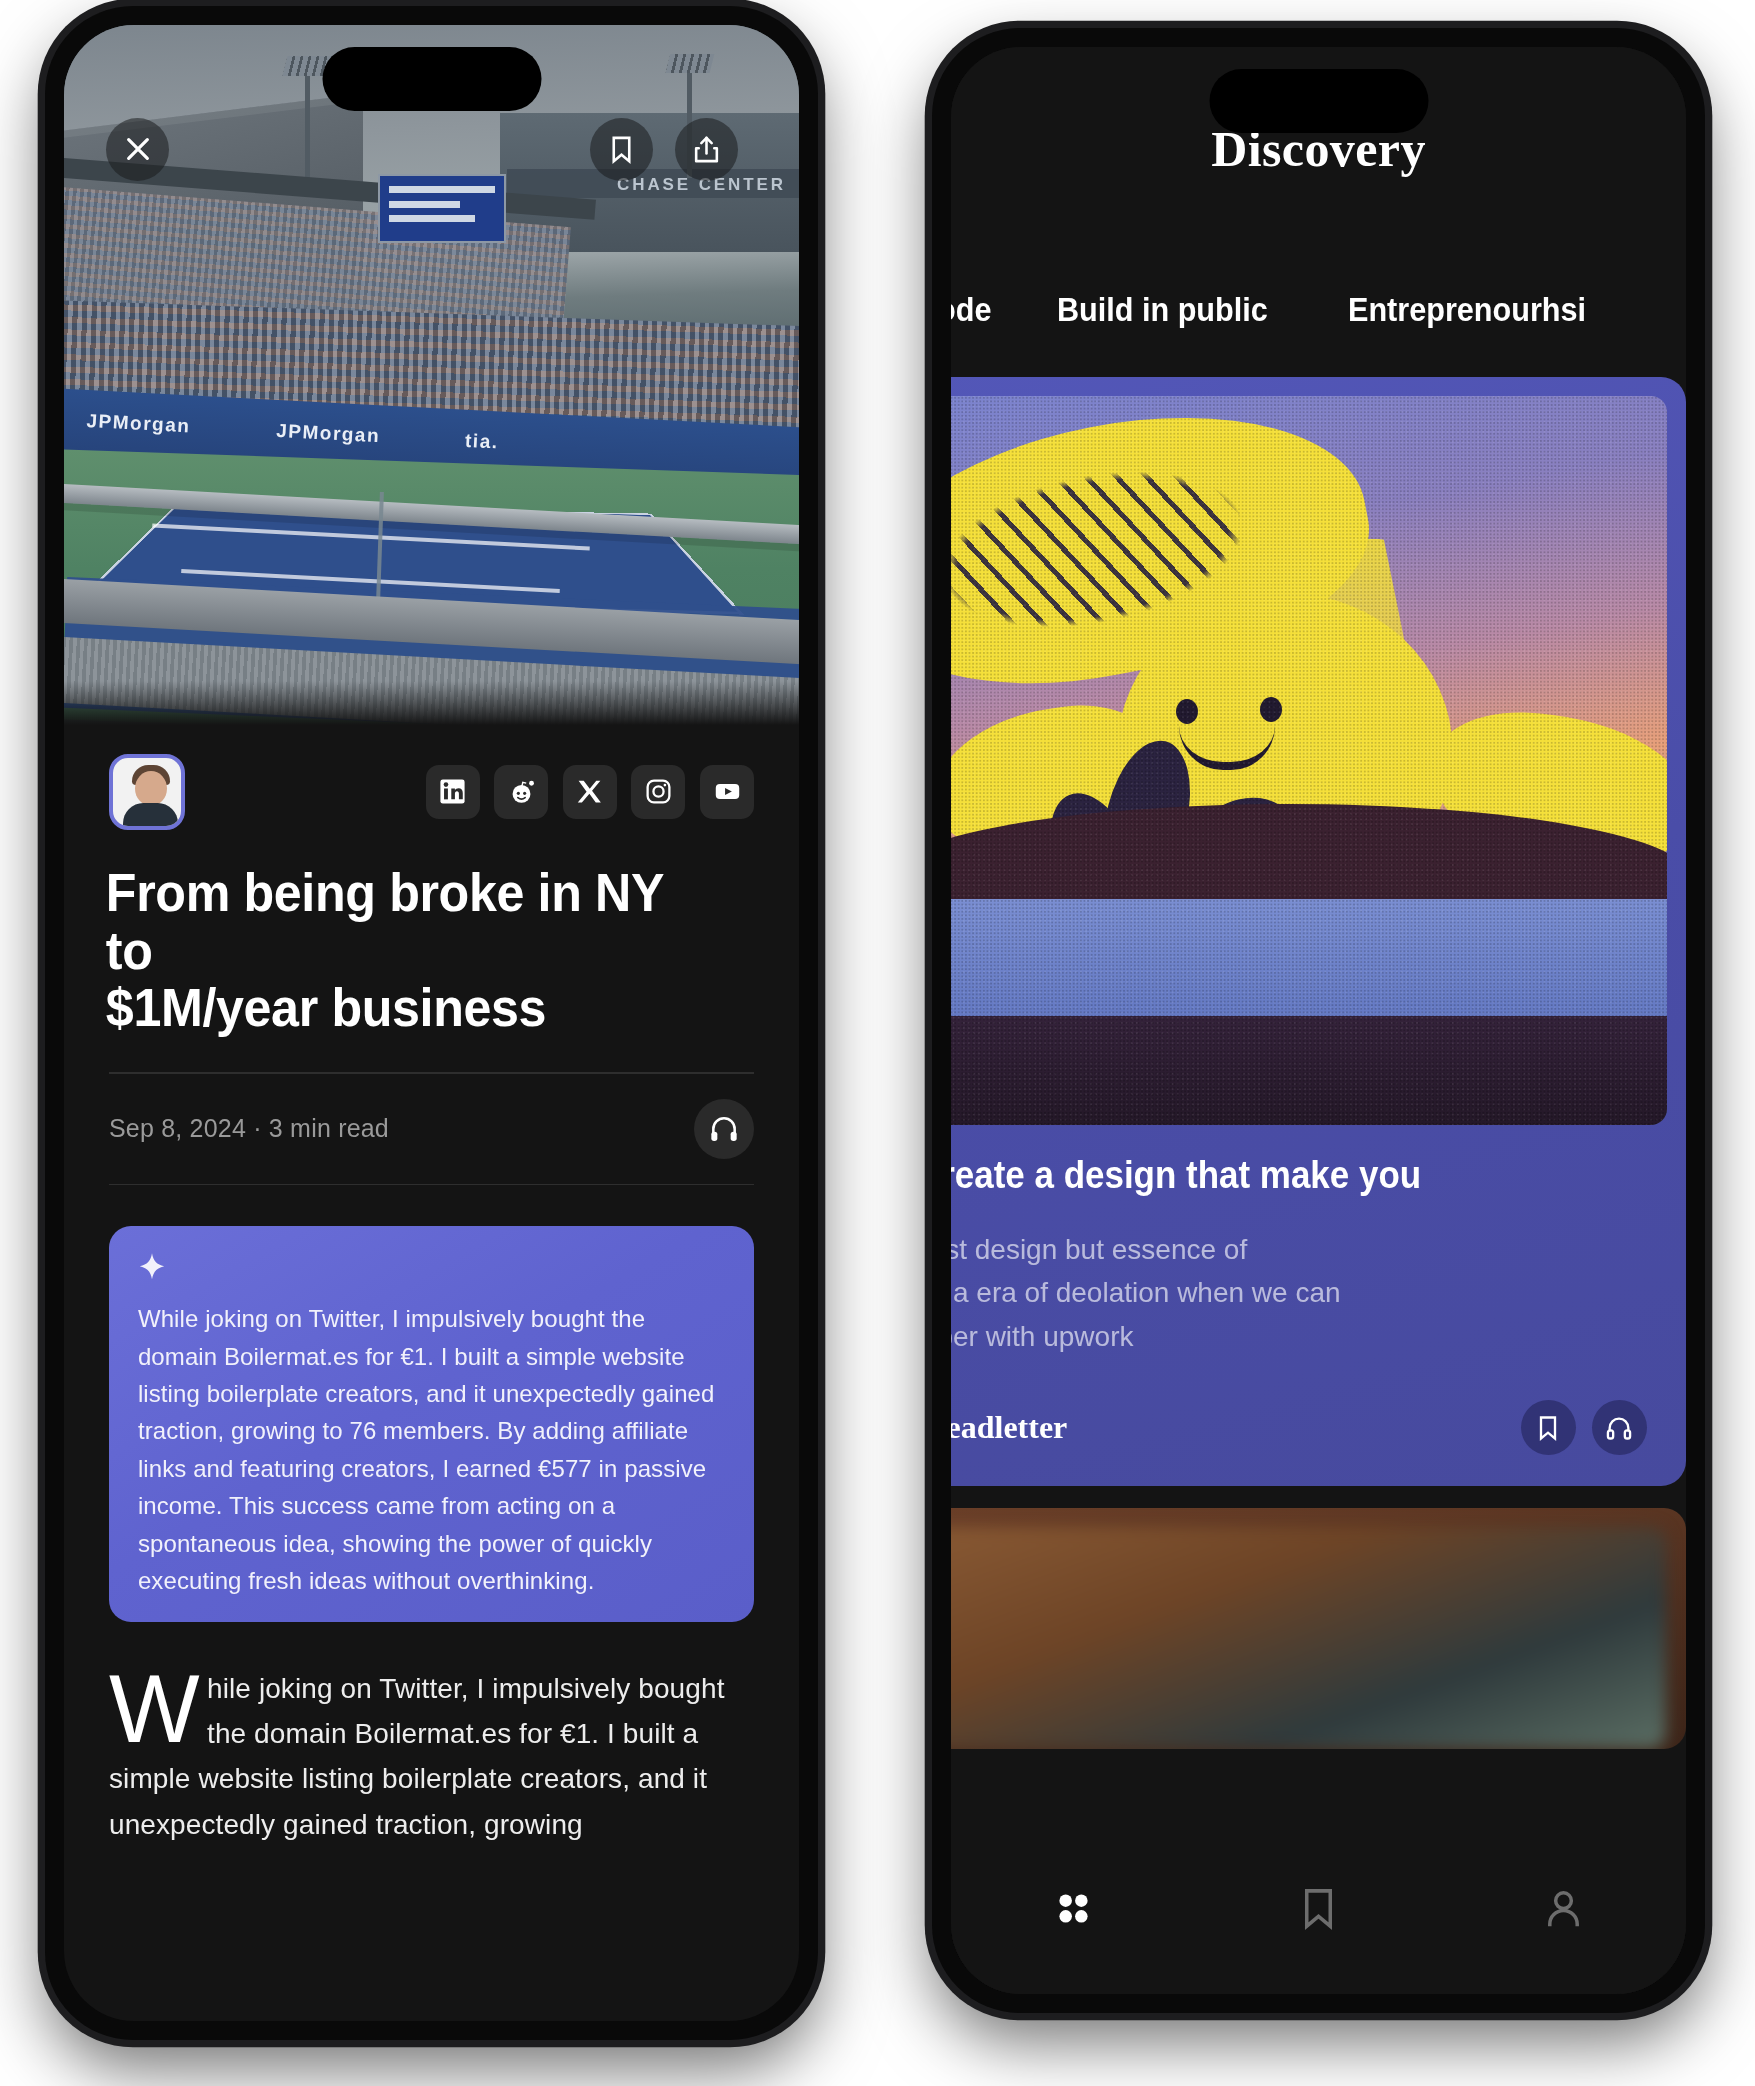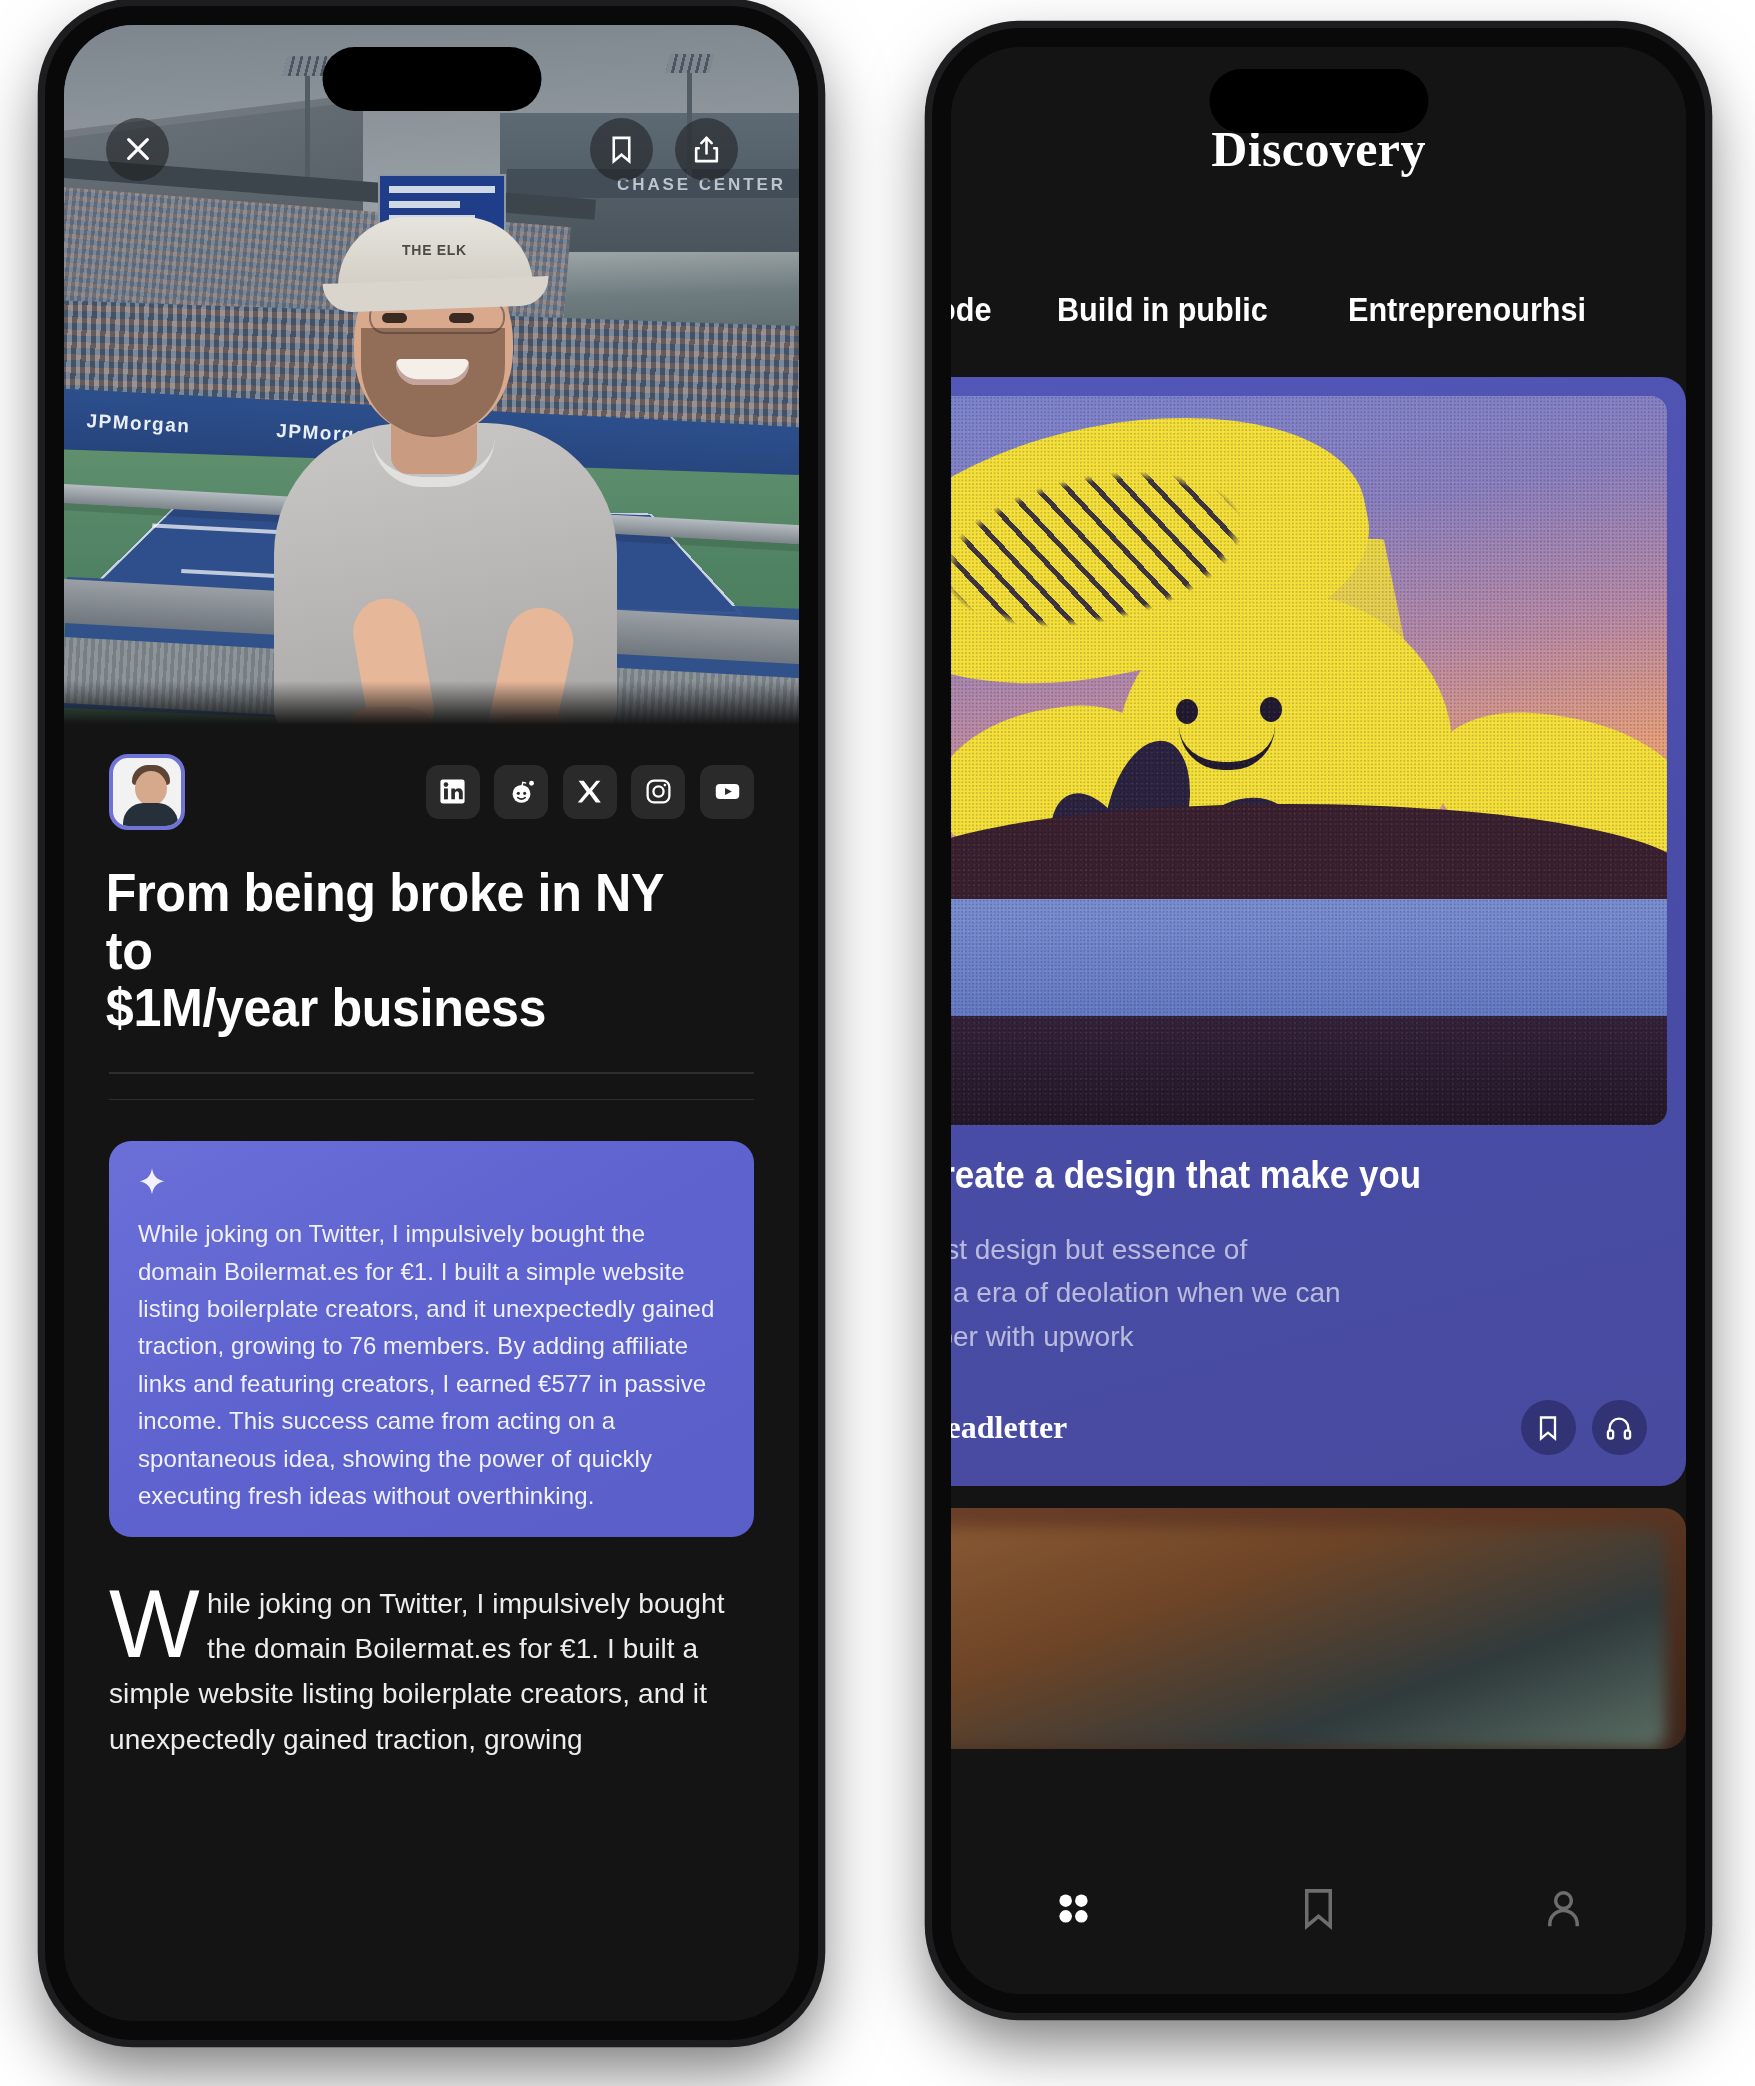--- a/index.html
+++ b/index.html
@@ -558,38 +558,20 @@
         <div class="court-green"></div>
         <div class="court-blue"></div>
         <div class="court-line cl1"></div>
         <div class="court-line cl2"></div>
         <div class="court-blue2"></div>
         <div class="rail"></div>
         <div class="glasspost"></div>
         <div class="rail2"></div>
         <div class="rail3"></div>
 
-        <div class="person">
-          <div class="torso"></div>
-          <div class="neck"></div>
-          <div class="neckline"></div>
-          <div class="head"></div>
-          <div class="beard"></div>
-          <div class="glasses"></div>
-          <div class="eye eyeL"></div>
-          <div class="eye eyeR"></div>
-          <div class="mouth"></div>
-          <div class="cap"></div>
-          <div class="cap-text">THE ELK</div>
-          <div class="brim"></div>
-          <div class="thumb thumbL"></div>
-          <div class="thumb thumbR"></div>
-          <div class="fist fistL"></div>
-          <div class="fist fistR"></div>
-        </div>
         <div class="hero-fade"></div>
 
         <div class="hero-btn" id="btn-close">
           <svg viewBox="0 0 24 24" width="32" height="32" fill="none" stroke="#fff" stroke-width="2.4" stroke-linecap="round">
             <path d="M5 5l14 14M19 5L5 19"></path>
           </svg>
         </div>
         <div class="hero-btn" id="btn-bookmark-top">
           <svg viewBox="0 0 24 24" width="31" height="31" fill="none" stroke="#fff" stroke-width="2">
             <path d="M6 3h12v18l-6-5-6 5z"></path>
@@ -651,20 +633,30 @@
           </div>
         </div>
 
         <div class="title">
           <div>From being broke in NY to</div>
           <div>$1M/year business</div>
         </div>
 
         <div class="rule"></div>
 
+        <div class="meta-row">
+          <div class="meta-text">Sep 8, 2024 · 3 min read</div>
+          <div class="listen-btn">
+            <svg viewBox="0 0 24 24" width="32" height="32" fill="none" stroke="#fff" stroke-width="1.9">
+              <path d="M4 15v-3a8 8 0 0 1 16 0v3"></path>
+              <rect x="2.5" y="14" width="4.5" height="7" rx="2" fill="#fff" stroke="none"></rect>
+              <rect x="17" y="14" width="4.5" height="7" rx="2" fill="#fff" stroke="none"></rect>
+            </svg>
+          </div>
+        </div>
 
         <div class="rule" style="margin-top:25px;"></div>
 
         <div class="summary-card">
           <div class="sparkle">
             <svg viewBox="0 0 24 24" width="34" height="34">
               <path d="M12 1.6c.9 5.4 3.3 8 8.6 9.1-5.3 1.3-7.7 3.9-8.6 9.3-.9-5.4-3.3-8-8.6-9.3 5.3-1.1 7.7-3.7 8.6-9.1z" fill="#f2f2fb"></path>
             </svg>
           </div>
           <div class="summary-text">While joking on Twitter, I impulsively bought the domain Boilermat.es for €1. I built a simple website listing boilerplate creators, and it unexpectedly gained traction, growing to 76 members. By adding affiliate links and featuring creators, I earned €577 in passive income. This success came from acting on a spontaneous idea, showing the power of quickly executing fresh ideas without overthinking.</div>

